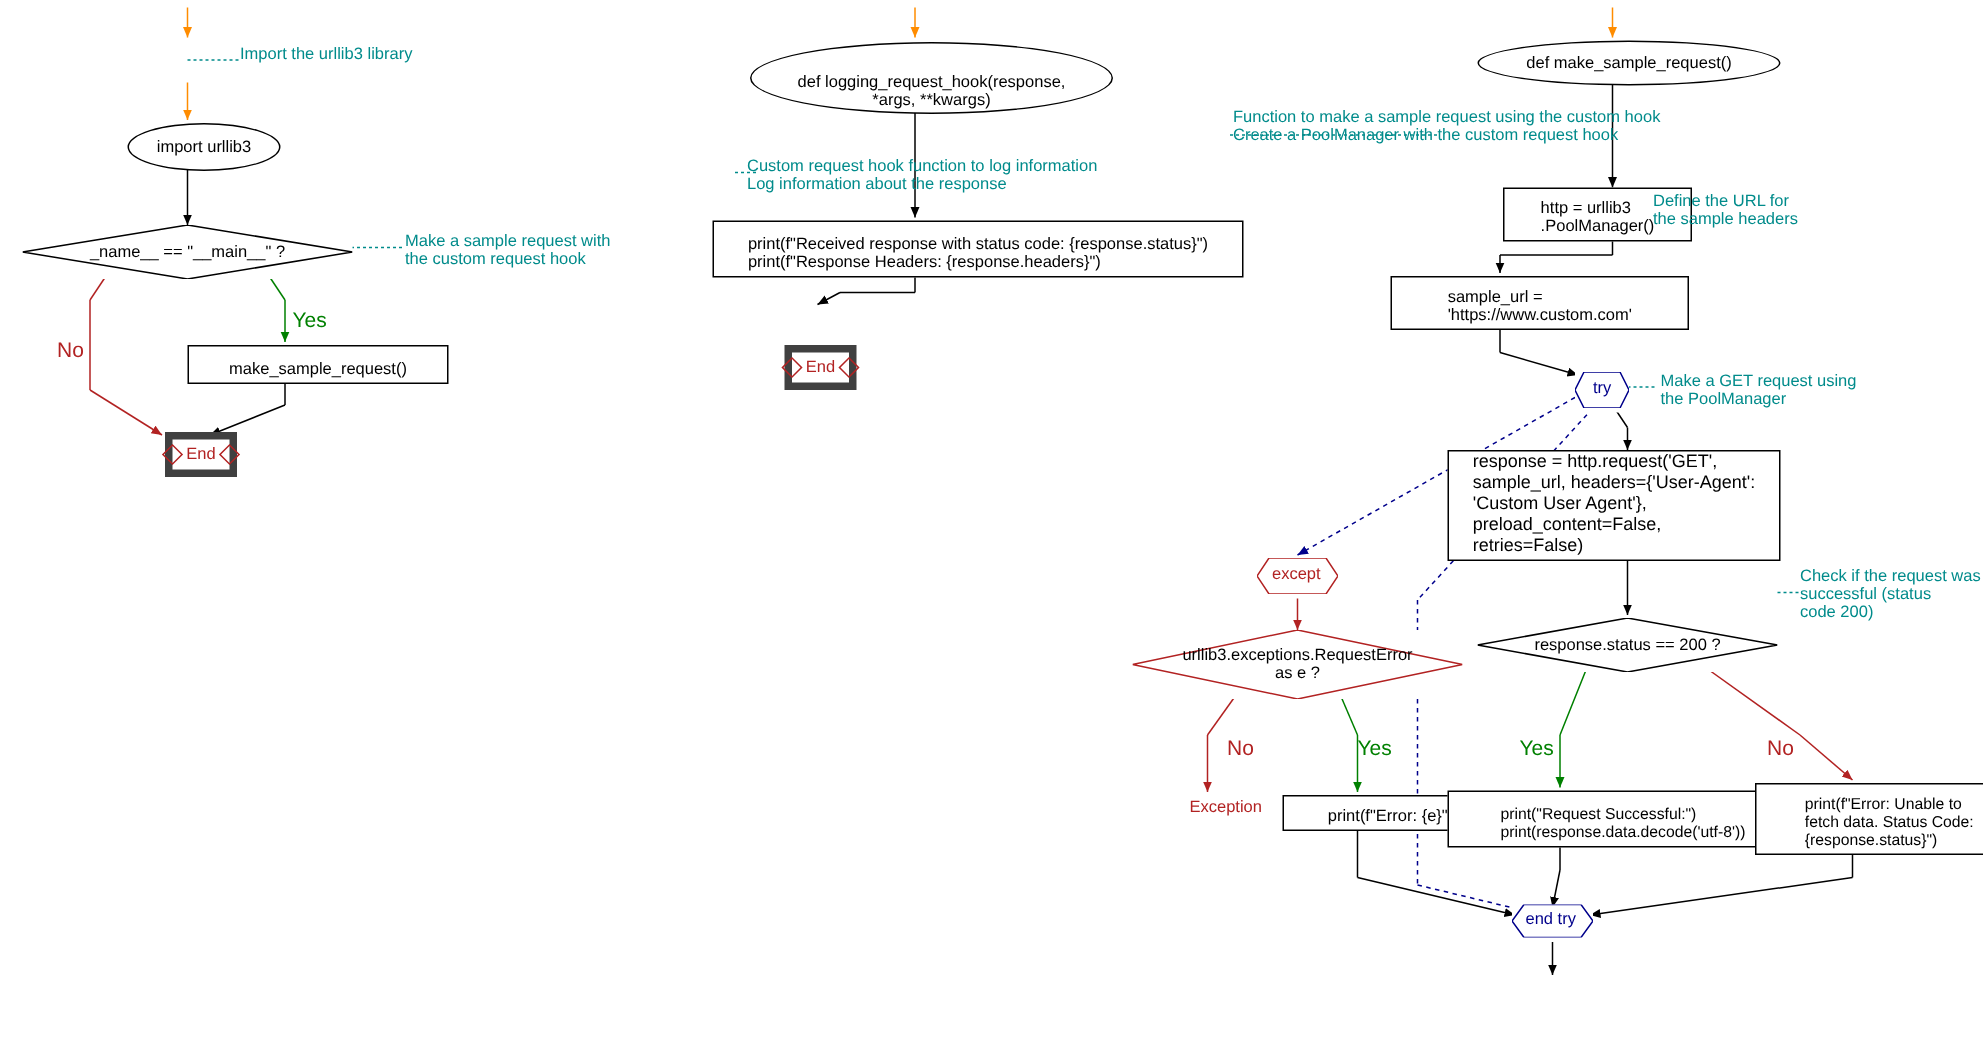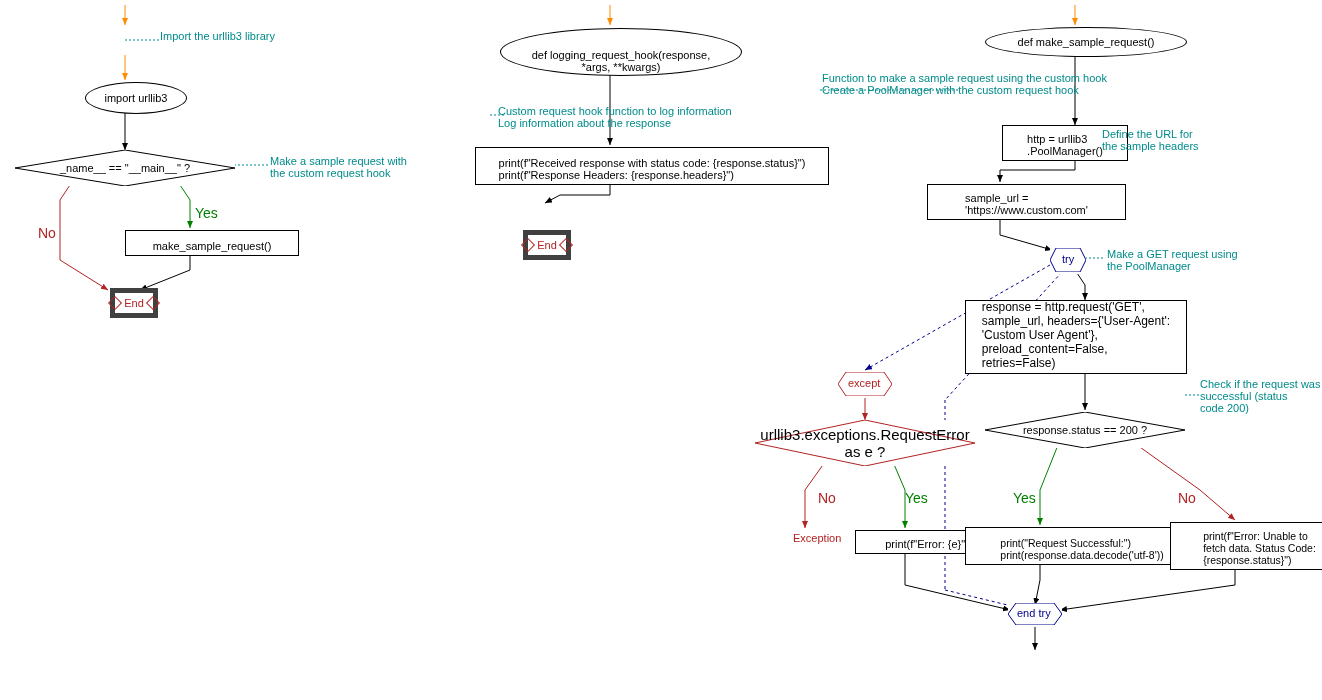--- a/index.html
+++ b/index.html
@@ -273,21 +273,21 @@
   <svg width="54" height="24">
       <polygon points="8,0 46,0 54,12 46,24 8,24 0,12" fill="#fff" stroke="#B22222"></polygon>
     </svg>
   <span style="position:absolute;top:5px;left:10px;color:#B22222;">except</span>
 </div>
 
 <div class="node" style="left:755px;top:420px;width:220px;height:46px;">
   <svg width="220" height="46">
       <polygon points="0,23 110,0 220,23 110,46" fill="#fff" stroke="#B22222"></polygon>
     </svg>
-  <span style="position:absolute;top:50%;left:50%;transform:translate(-50%,-50%);white-space:pre;text-align:center;font-size:15px;">urllib3.exceptions.RequestError
+  <span style="position:absolute;top:50%;left:50%;transform:translate(-50%,-50%);white-space:pre;text-align:center;font-size:11px;">urllib3.exceptions.RequestError
 as e ?</span>
 </div>
 
 <div class="edge-label yes" style="left:905px;top:490px;">Yes</div>
 <div class="edge-label no" style="left:818px;top:490px;">No</div>
 
 <div class="node exception-node" style="left:775px;top:530px;">
   <span>Exception</span>
 </div>
 

